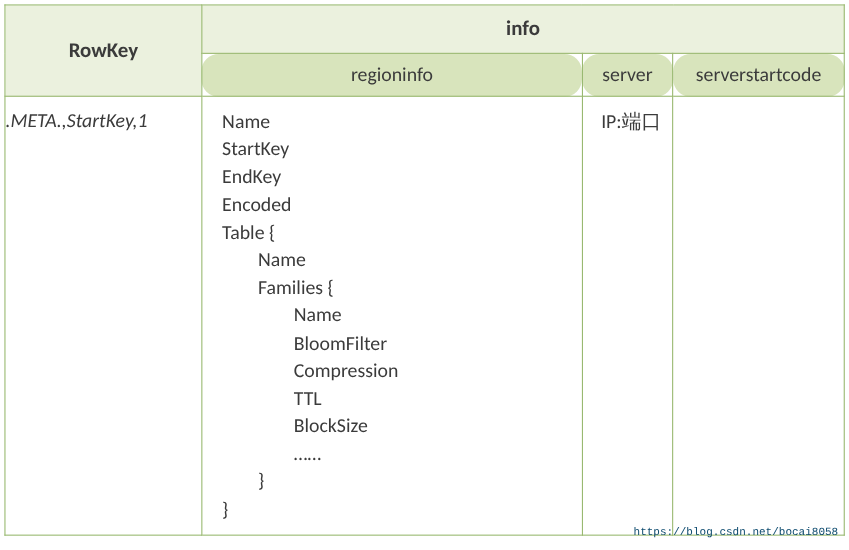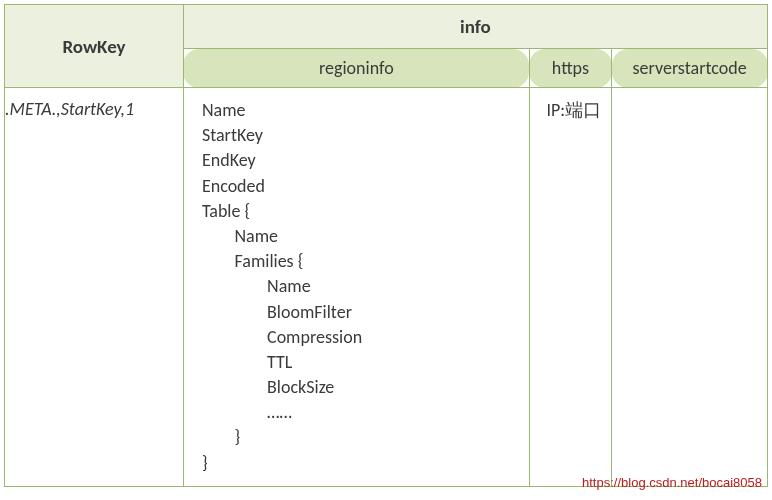--- a/index.html
+++ b/index.html
@@ -71,43 +71,43 @@
     }
     .regioninfo-body {
       padding: 10px 14px 10px 18px;
       white-space: pre;
       line-height: 1.4;
     }
     .watermark {
       position: absolute;
       right: 10px;
       bottom: 10px;
-      color: #b91c1c;
-      font-size: 13px;
-      font-family: Liberation Sans, sans-serif;
+      color: #0c4a6e;
+      font-size: 10px;
+      font-family: Liberation Mono, monospace;
     }
   </style>
 </head>
 <body>
 
 <table>
   <colgroup>
     <col class="rowkey-cell">
     <col class="regioninfo-col">
     <col class="server-col">
     <col class="serverstartcode-col">
   </colgroup>
   <tbody>
       <tr>
     <td class="header-cell rowkey-cell" rowspan="2">RowKey</td>
     <td class="header-cell" colspan="3">info</td>
   </tr>
   <tr>
     <td class="sub-header regioninfo-col">regioninfo</td>
-    <td class="sub-header server-col">https</td>
+    <td class="sub-header server-col">server</td>
     <td class="sub-header serverstartcode-col">serverstartcode</td>
   </tr>
   <tr>
     <td class="body-cell rowkey-body">.META.,StartKey,1</td>
     <td class="body-cell regioninfo-body">Name
 StartKey
 EndKey
 Encoded
 Table {
         Name

